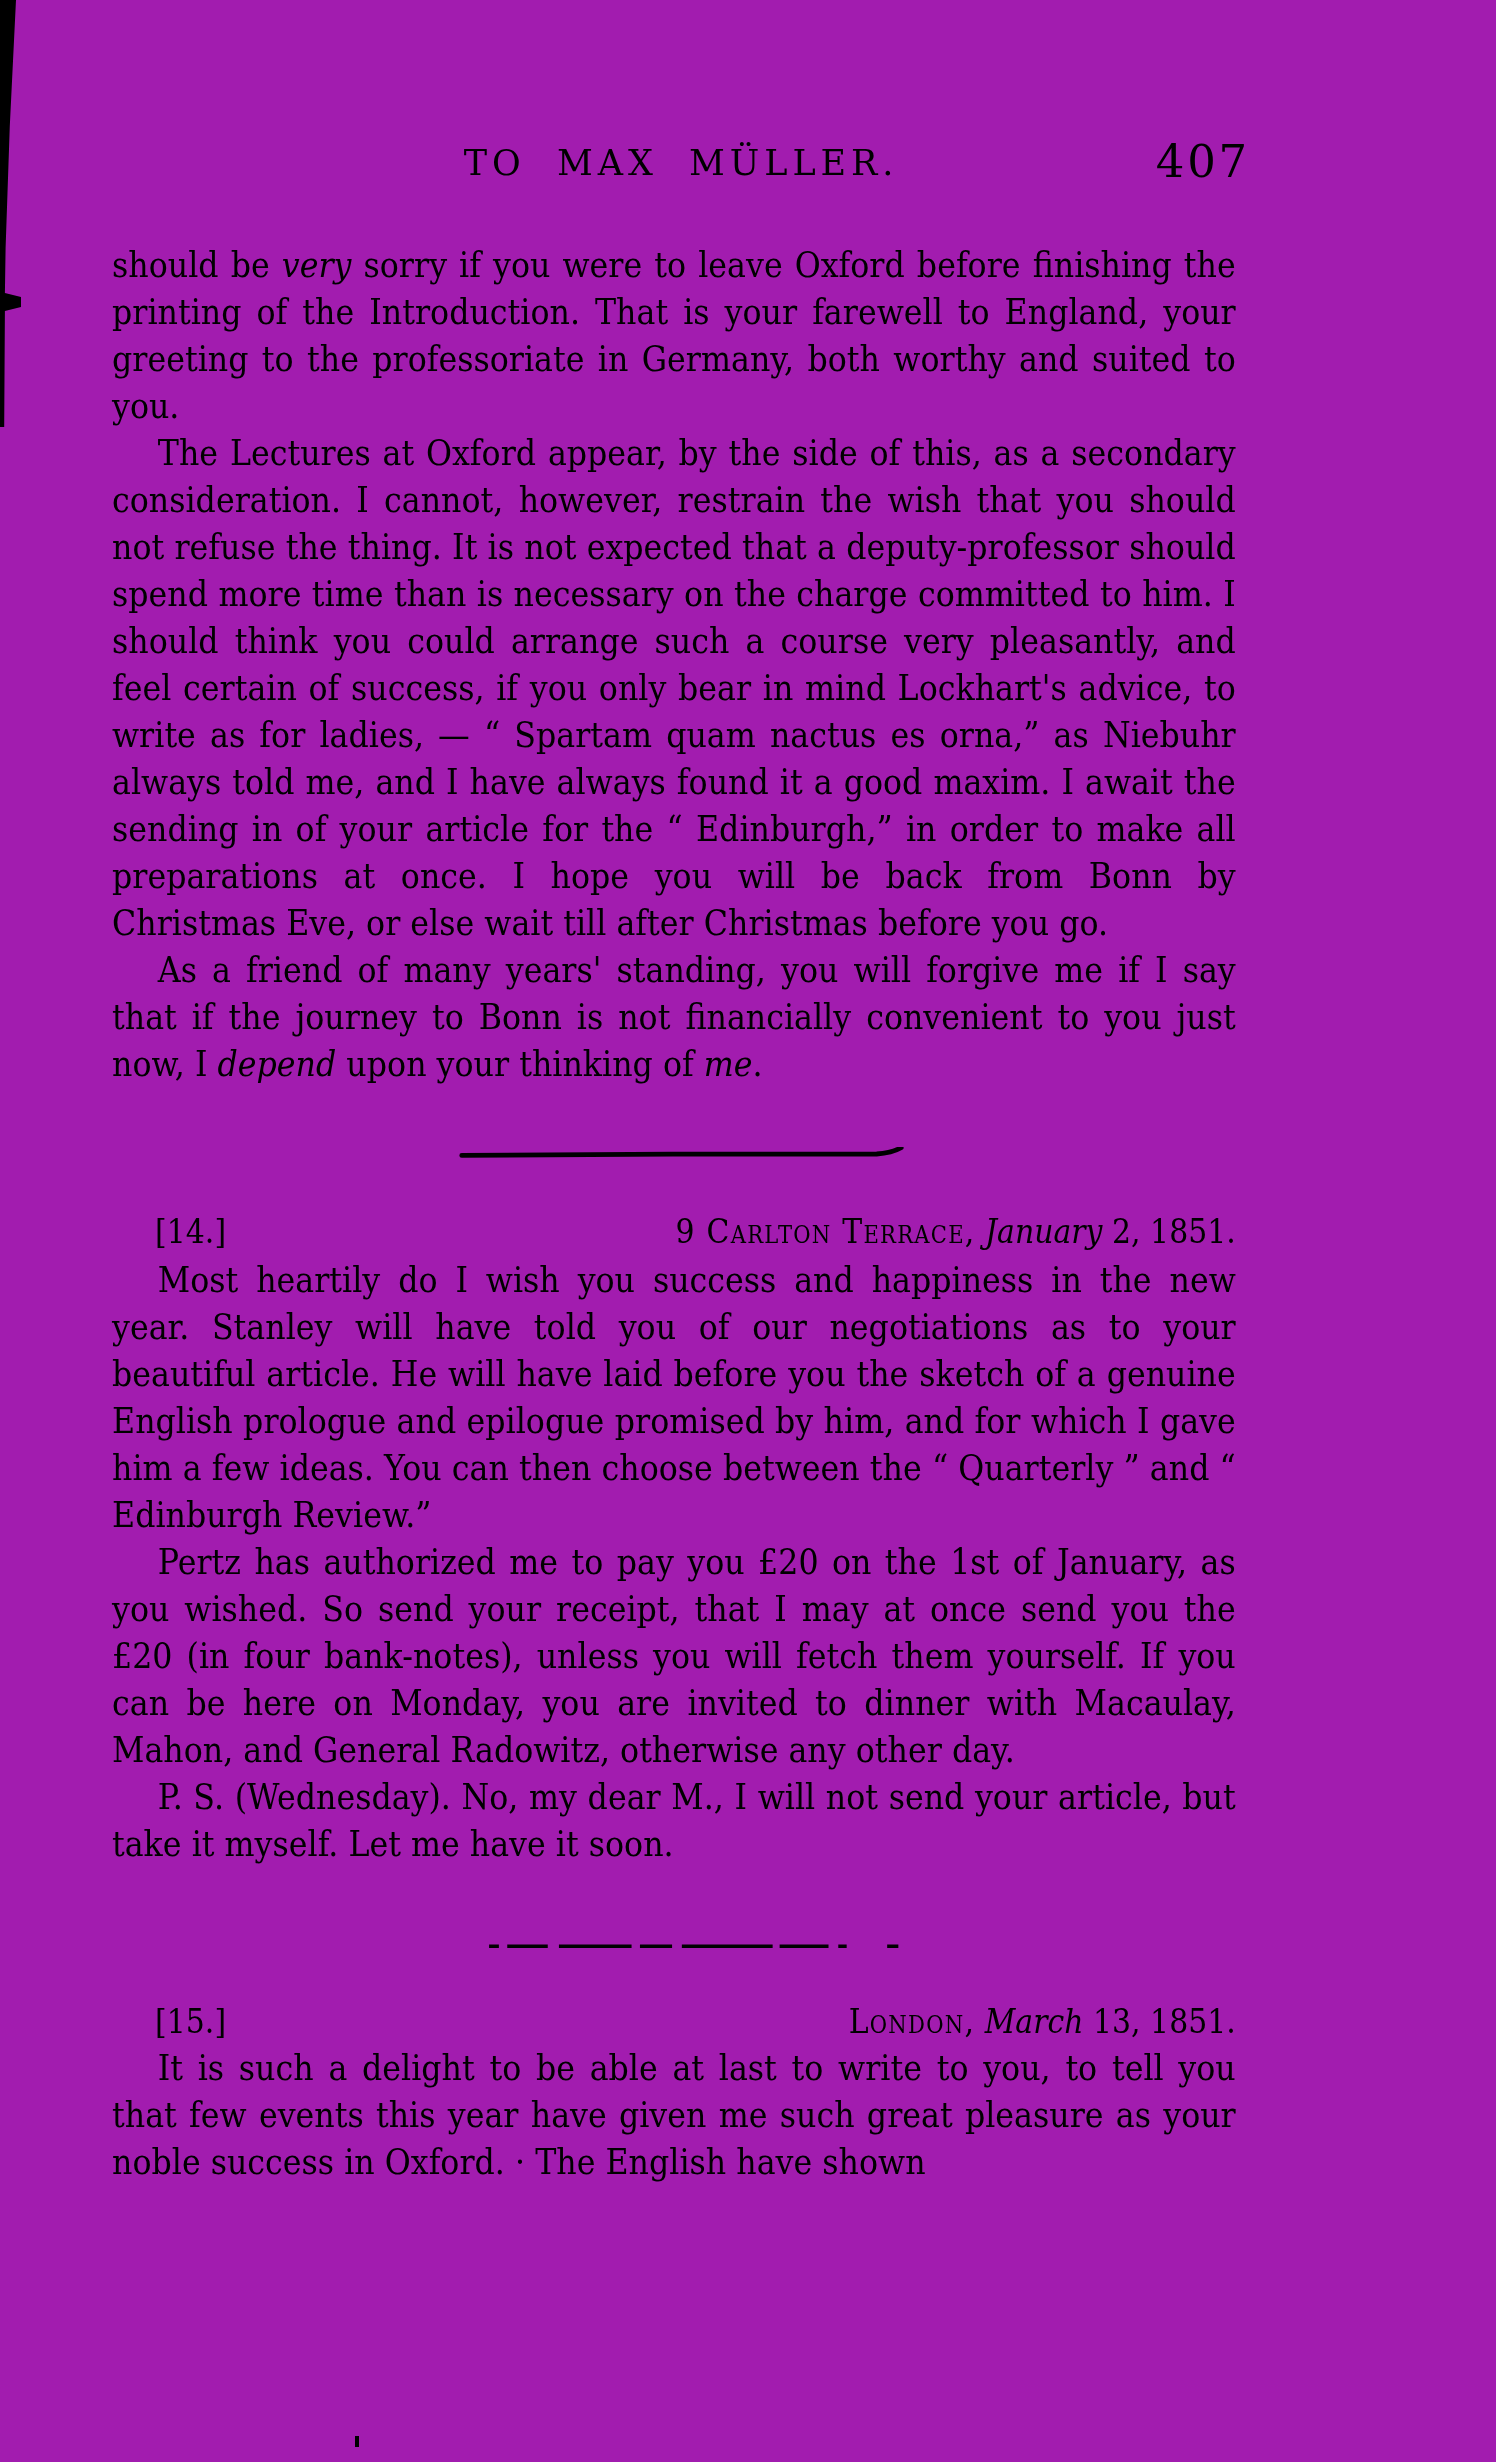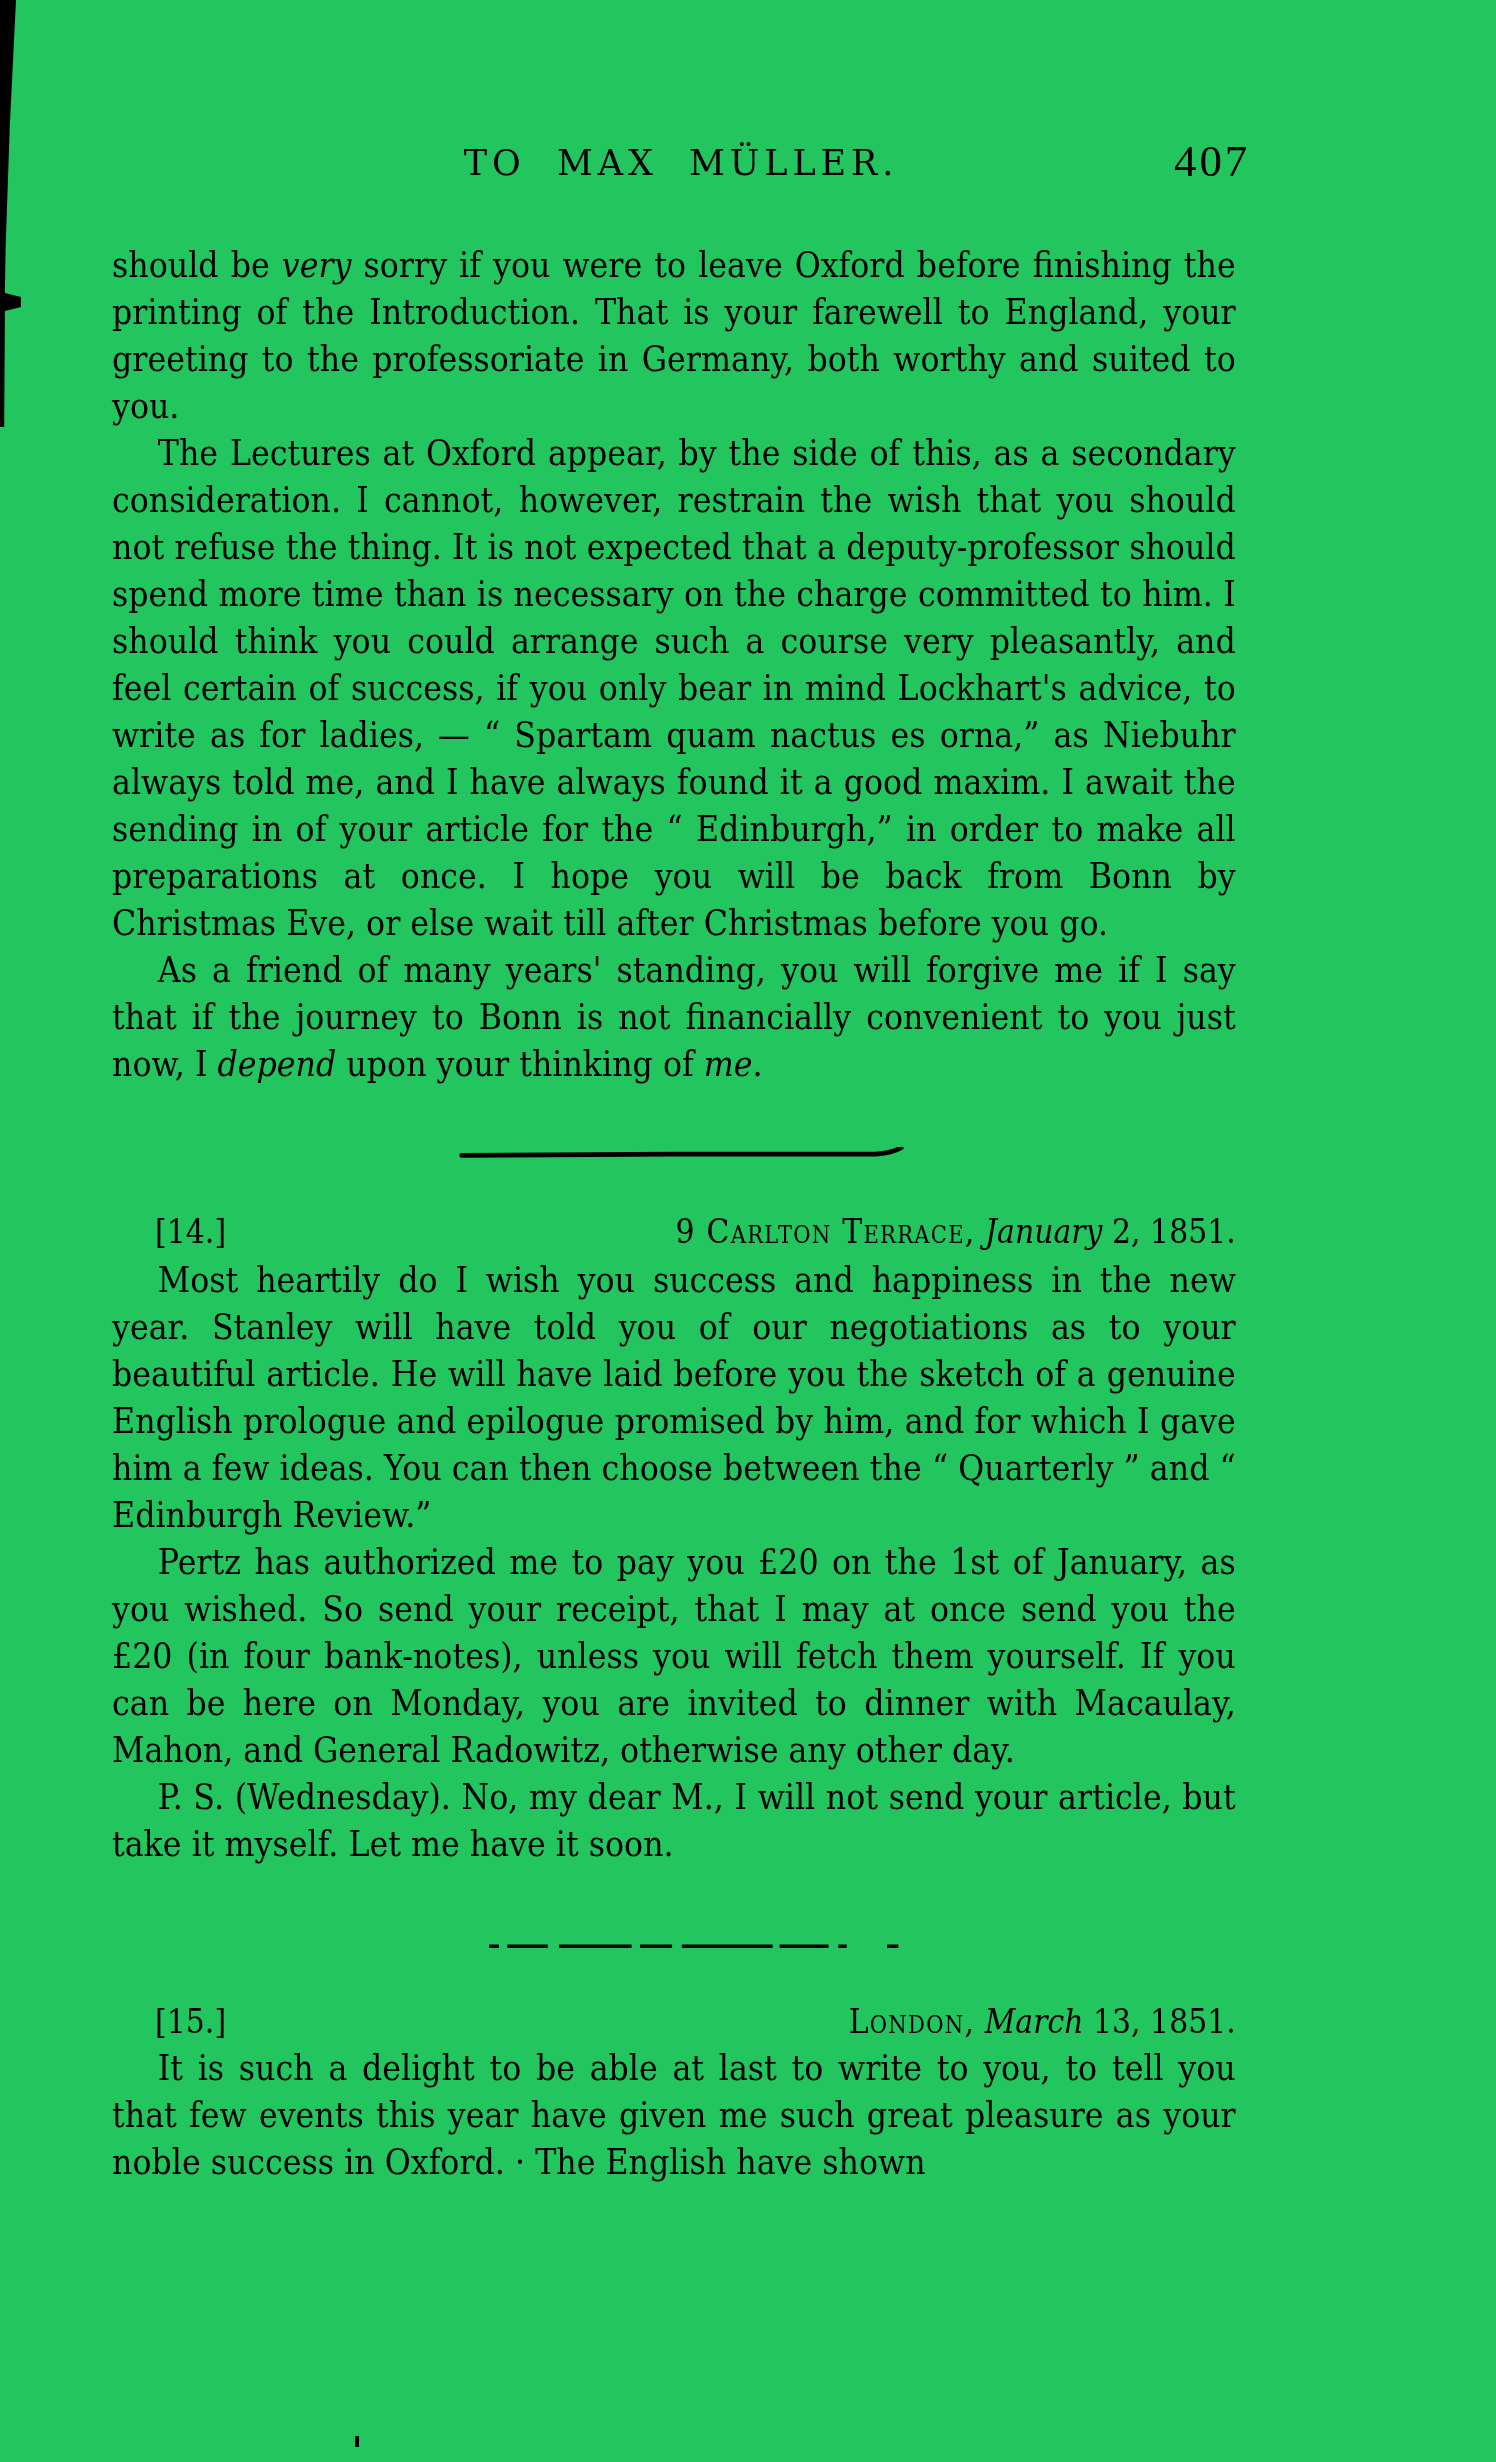--- a/index.html
+++ b/index.html
@@ -1,20 +1,20 @@
 <!DOCTYPE html>
 <html style="font-size:11px"><head>
 <meta charset="utf-8">
 <style>
   html, body { margin: 0; padding: 0; background: #ffffff; }
   .page {
     position: relative;
     width: 1496px;
     height: 2462px;
-    background: #22c55e;
+    background: #a21caf;
     color: #000000;
     font-family: "DejaVu Serif", "Liberation Serif", serif;
     overflow: hidden;
   }
 
   
   .edge-artifact {
     position: absolute;
     left: 0; top: 0;
     width: 21px; height: 429px;
@@ -40,21 +40,20 @@
     text-align: center;
     font-size: 35px;
     letter-spacing: 4.9px;
     word-spacing: 15.4px;
   }
   .page-number {
     position: absolute;
     right: 0; top: -8.4px;
     font-size: 45px;
     letter-spacing: 2.8px;
-    font-family: Liberation Serif, serif;
   }
 
   
   .scalex {
     width: 1277px;
     transform: scaleX(0.88);
     transform-origin: 0 0;
   }
   .letter-body {
     position: absolute;

